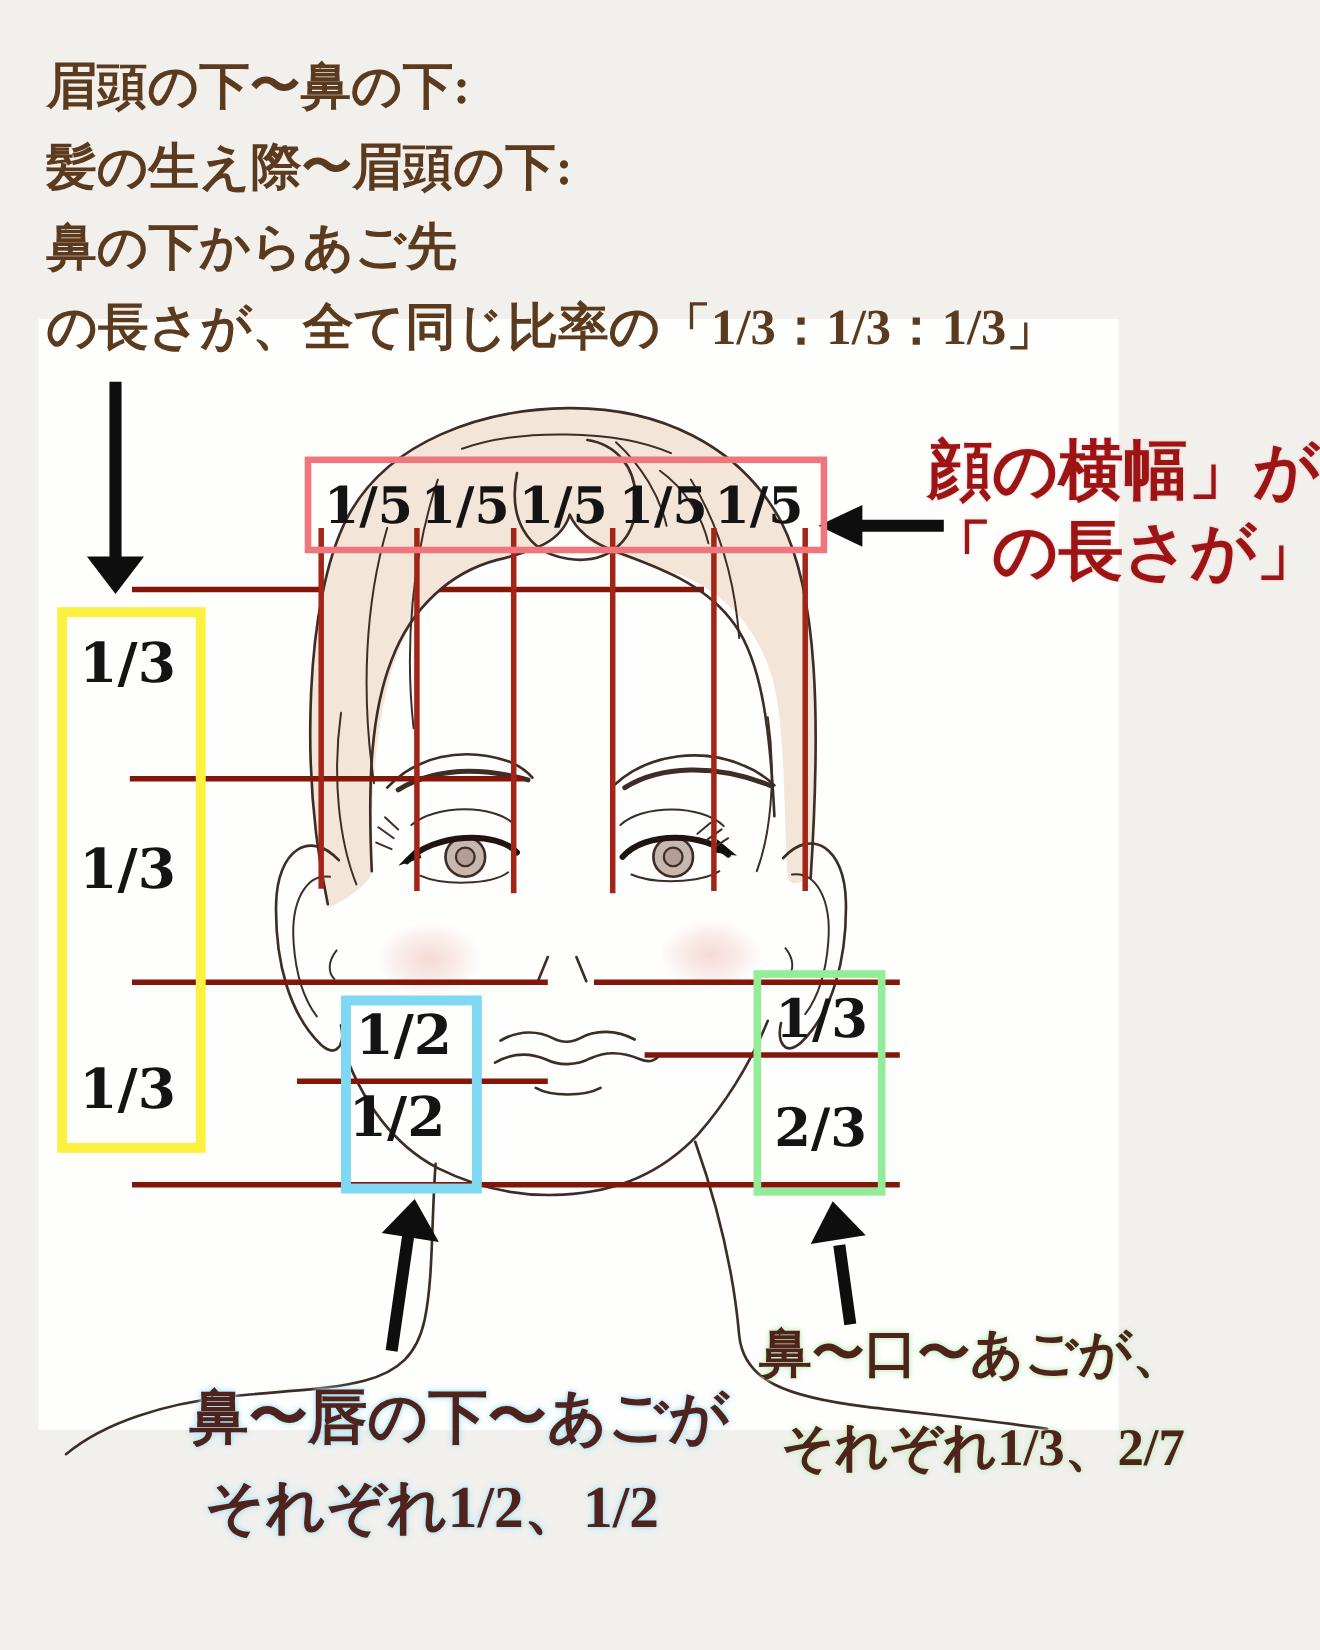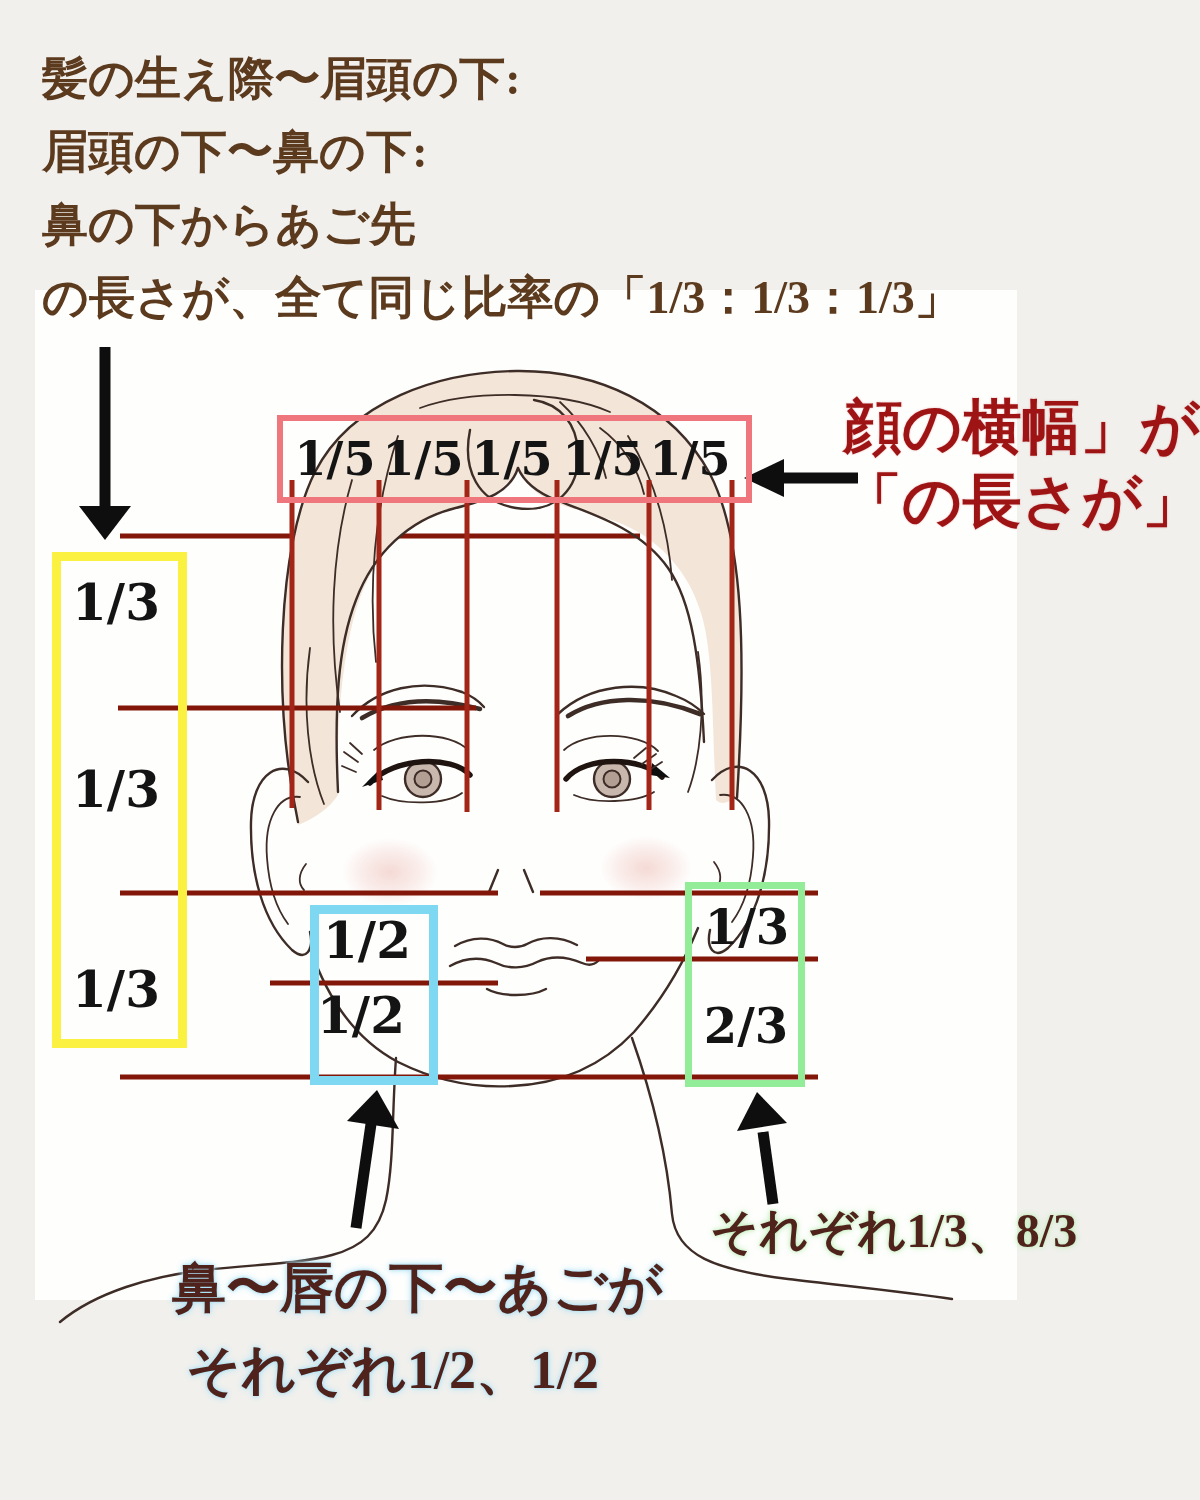--- a/index.html
+++ b/index.html
@@ -197,33 +197,34 @@
   <div class="frac f50" style="left:116px;top:790px;">1/3</div>
   <div class="frac f50" style="left:116px;top:990px;">1/3</div>
 
   <div class="frac f50" style="left:367px;top:941px;">1/2</div>
   <div class="frac f50" style="left:361px;top:1016px;">1/2</div>
 
   <div class="frac f48" style="left:747px;top:927px;">1/3</div>
   <div class="frac f48" style="left:746px;top:1026px;text-align:right;">2/3</div>
 
   <div class="note note-top">
+    <div>眉頭の下〜鼻の下:</div>
     <div>髪の生え際〜眉頭の下:</div>
-    <div>眉頭の下〜鼻の下:</div>
     <div>鼻の下からあご先</div>
     <div>の長さが、全て同じ比率の「1/3：1/3：1/3」</div>
   </div>
 
   <div class="note note-width">
     <div>顔の横幅」が</div>
     <div>「の長さが」</div>
   </div>
 
   <div class="note note-bl">
     <div>鼻〜唇の下〜あごが</div>
     <div class="ind14">それぞれ1/2、1/2</div>
   </div>
 
   <div class="note note-br">
-    <div class="ind20">それぞれ1/3、8/3</div>
+    <div>鼻〜口〜あごが、</div>
+    <div class="ind20">それぞれ1/3、2/7</div>
   </div>
 
 </div>
 
 </body></html>

